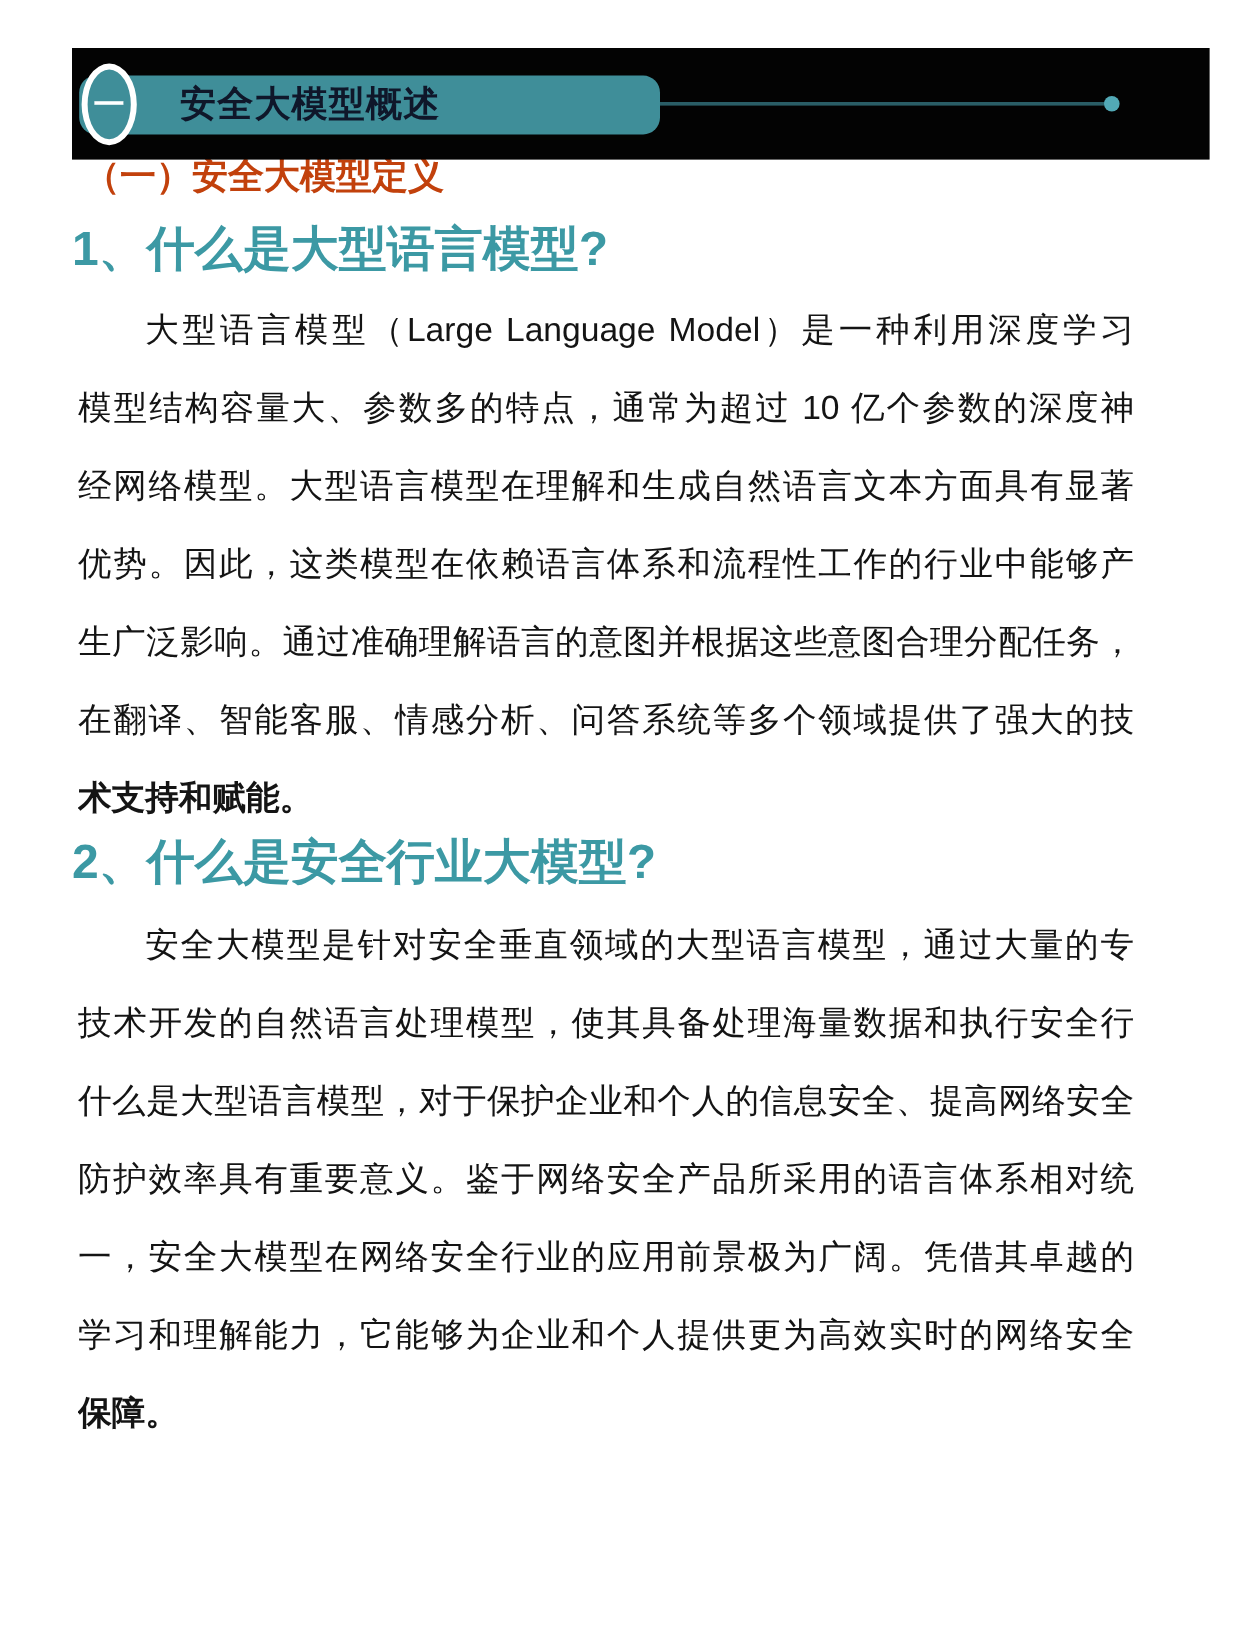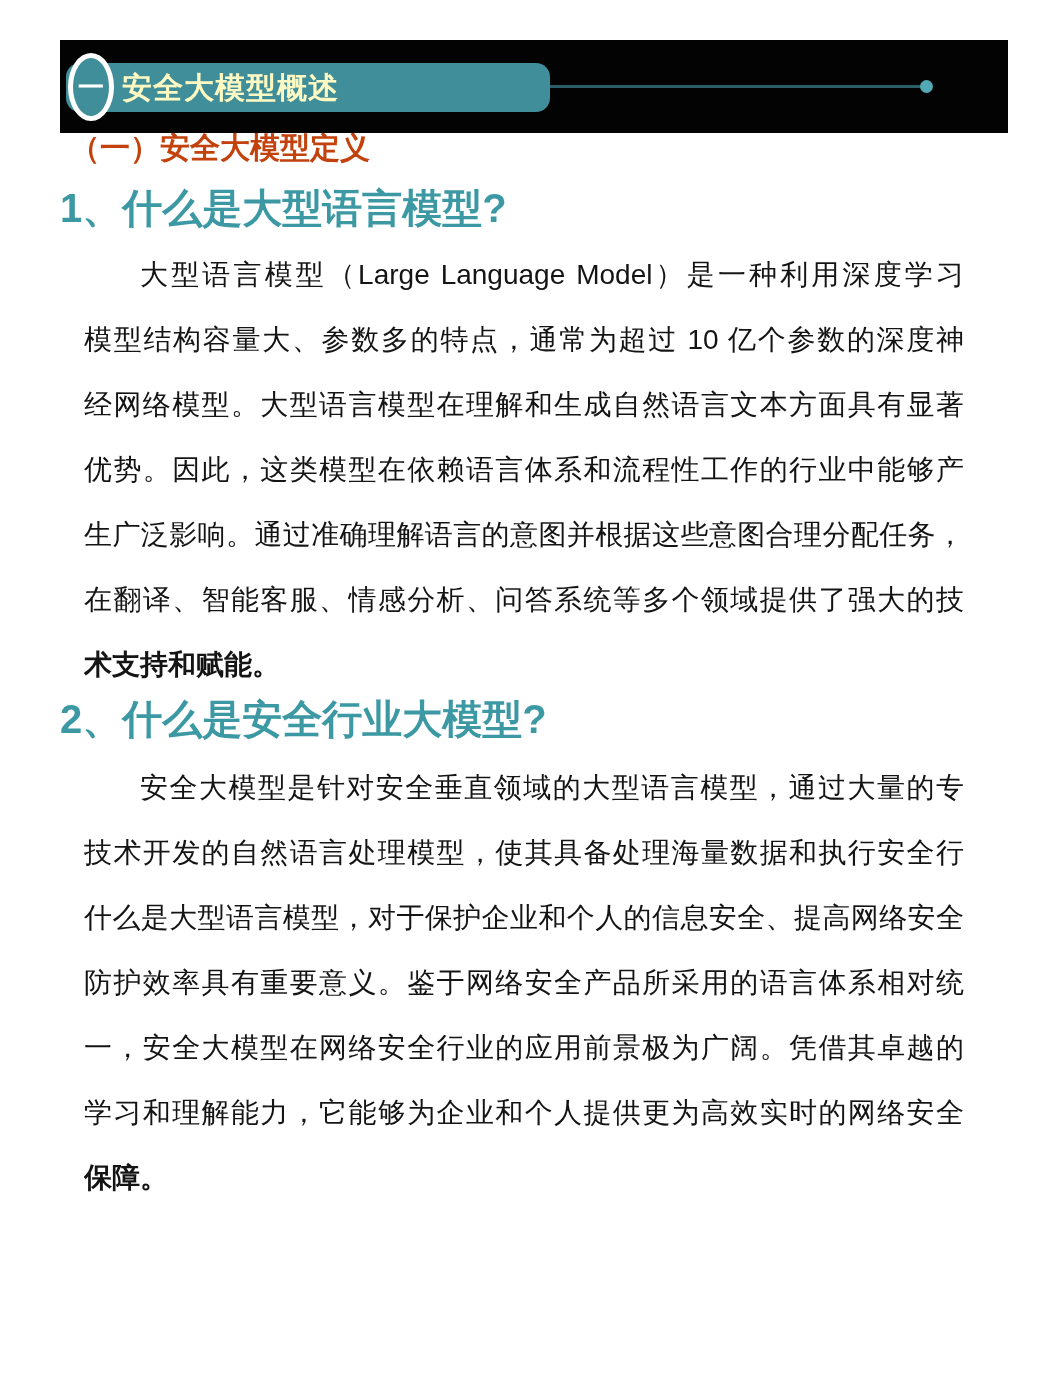--- a/index.html
+++ b/index.html
@@ -22,25 +22,25 @@
   }
   .banner-pill {
     position: absolute;
     left: 6px; top: 23px;
     width: 484px; height: 49px;
     background: #3F8E99;
     border-radius: 14px;
   }
   .banner-title {
     position: absolute;
-    left: 56px; top: 0;
+    left: 84px; top: 0;
     line-height: 49px;
     font-size: 30px;
     font-weight: bold;
-    color: #fef9c3;
+    color: #0f172a;
     letter-spacing: 1px;
     white-space: nowrap;
   }
   .banner-badge {
     position: absolute;
     left: 8px; top: 13px;
     width: 46px; height: 68px;
     box-sizing: border-box;
     border: 5px solid #ffffff;
     border-radius: 50%;
@@ -85,21 +85,21 @@
     font-size: 40px;
     line-height: 37px;
     font-weight: bold;
     color: #3C99A4;
     white-space: nowrap;
   }
   .sub-heading.second { margin-top: 4px; }
 
   
   .para {
-    margin-left: 84px;
+    margin-left: 65px;
     width: 880px;
   }
   .para.first { margin-top: 15px; }
   .para.second { margin-top: 17px; }
   .line {
     font-size: 28px;
     height: 65px;
     line-height: 65px;
     color: #141414;
     text-align: justify;

